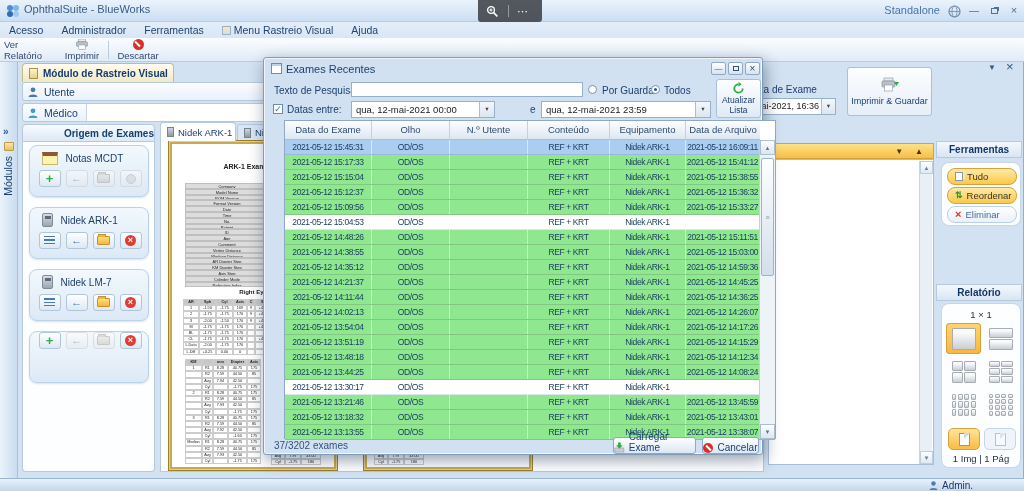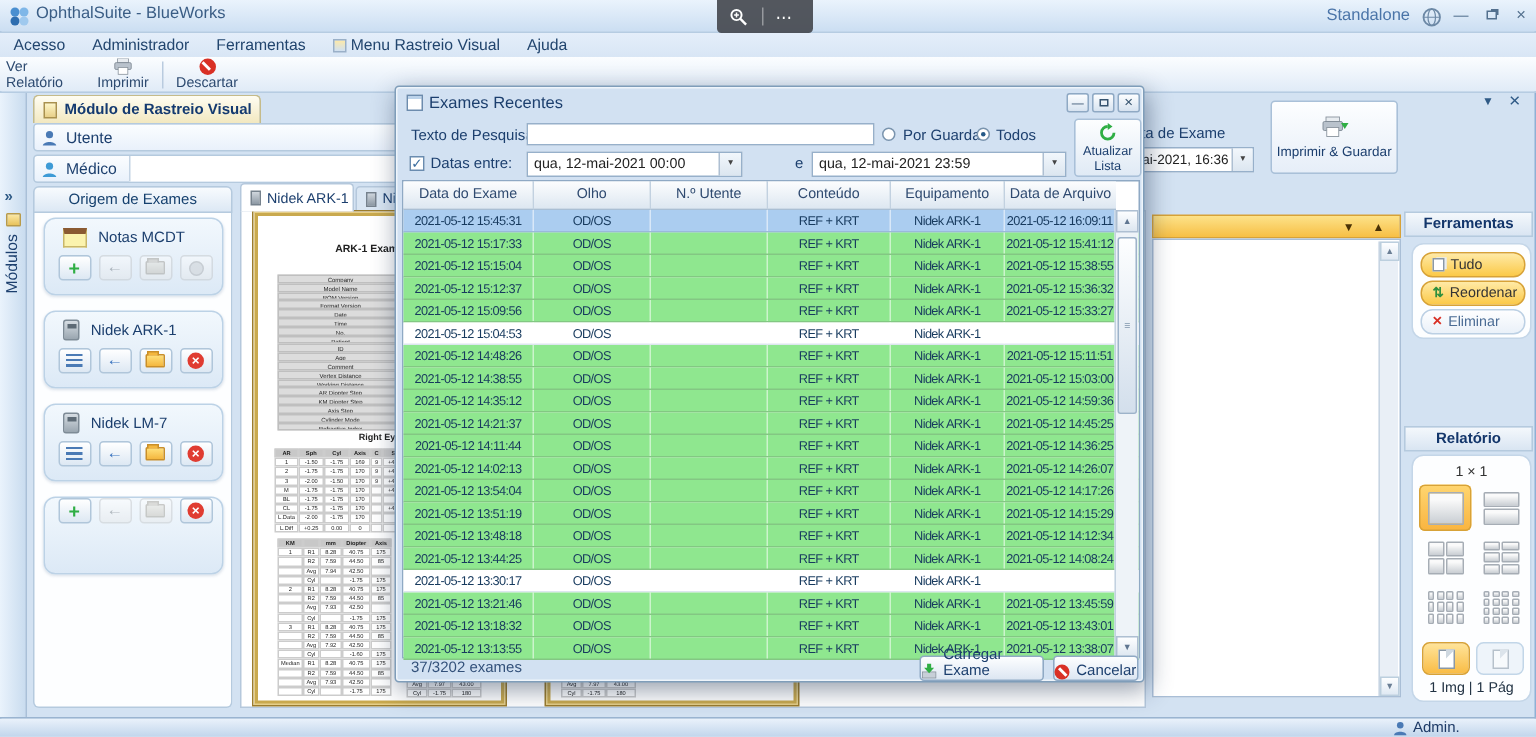--- a/index.html
+++ b/index.html
@@ -40,21 +40,21 @@
 .field-lbl{margin-left:5px;width:42px;font-size:10.5px;color:#1c3f6e}
 .field-input{flex:1;height:17px;background:#fff;border-left:1px solid #c4d4e4;font-size:10px;line-height:17px;padding-left:4px;color:#666}
 .placeholder{font-style:italic;color:#555}
 
 
 #module-tab{left:22px;top:63px;width:152px;height:19px;background:linear-gradient(#fffdf2,#f2e8c0);border:1px solid #c5bb8a;border-bottom:none;border-radius:4px 4px 0 0;display:flex;align-items:center;gap:5px;padding-left:6px}
 #module-tab .txt{font-size:10px;font-weight:bold;color:#143a70}
 #mtab-ico{width:9px;height:11px;background:linear-gradient(#fdf6c8,#e8d089);border:1px solid #a9914e}
 
 
-#origem-header{left:22px;top:124px;width:133px;height:18px;background:linear-gradient(#f8fbfe,#dce8f4);border:1px solid #b5cade;border-radius:4px 4px 0 0;text-align:center;font-size:10px;font-weight:normal;color:#15406e;line-height:17px}
+#origem-header{left:22px;top:124px;width:133px;height:18px;background:linear-gradient(#f8fbfe,#dce8f4);border:1px solid #b5cade;border-radius:4px 4px 0 0;text-align:right;font-size:10px;font-weight:bold;color:#15406e;line-height:17px}
 #origem-body{left:22px;top:142px;width:133px;height:330px;background:#fdfeff;border:1px solid #b5cade;border-top:none;border-radius:0 0 4px 4px}
 .src-card{position:relative;margin:0 auto;width:120px;height:52px;background:linear-gradient(#f2f8fd,#dce9f6);border:1px solid #bcd2e6;border-radius:8px;box-shadow:0 1px 2px rgba(80,110,150,.2)}
 .src-top{display:flex;align-items:center;height:24px;padding-left:12px;gap:8px}
 .src-name{font-size:10px;color:#1c3f6e}
 .src-btns{display:flex;gap:5px;padding-left:9px}
 .mini-btn{width:22px;height:17px;background:linear-gradient(#ffffff,#dde8f3);border:1px solid #b0c6da;border-radius:3px;display:flex;align-items:center;justify-content:center}
 .mini-btn.disabled{opacity:.45;filter:grayscale(.9)}
 .g-plus{color:#2fae44;font-size:13px;font-weight:bold;line-height:13px}
 .g-arr{color:#3f77c0;font-size:11px;font-weight:bold;line-height:11px}
 .g-folder{width:13px;height:9px;background:linear-gradient(#ffe07a,#f4b73f);border:1px solid #c98f2a;border-radius:1px;position:relative}
@@ -144,21 +144,21 @@
 #dlg-icon{position:absolute;left:7px;top:5px;width:11px;height:11px;background:#fff;border:1px solid #6d8cae;box-shadow:inset 0 2px 0 #bcd3ea}
 .dlg-winbtn{position:absolute;top:4px;width:15px;height:13px;background:linear-gradient(#fdfeff,#d7e3f0);border:1px solid #8fa9c4;border-radius:2px;font-size:8px;line-height:11px;text-align:center;color:#35536f}
 .dlg-lbl{position:absolute;font-size:10px;color:#1c3f6e}
 .dlg-input{position:absolute;background:#fff;border:1px solid #97b0ca}
 .radio{position:absolute;width:9px;height:9px;border-radius:50%;border:1px solid #7a94ae;background:#fff}
 .radio.on::after{content:"";position:absolute;left:2px;top:2px;width:3px;height:3px;border-radius:50%;background:#265a88}
 .combo{position:absolute;height:17px;background:#fff;border:1px solid #97b0ca;font-size:9.5px;line-height:15px;color:#222;padding-left:4px}
 .combo .dd{position:absolute;right:0;top:0;width:15px;height:15px;background:linear-gradient(#f2f7fc,#dce6f0);border-left:1px solid #aebfd2;text-align:center;font-size:5.5px;line-height:15px;color:#444}
 .cbx{position:absolute;width:10px;height:10px;background:#fff;border:1px solid #6a8cb0;font-size:9px;line-height:9px;text-align:center;color:#3c6e9f}
 #btn-refresh{position:absolute;left:452px;top:21px;width:45px;height:39px;background:linear-gradient(#fdfeff,#e0eaf5);border:1px solid #a9c0d8;border-radius:3px;display:flex;flex-direction:column;align-items:center;justify-content:center;font-size:8.5px;color:#1c3f6e;line-height:10px}
-#dlg-table{position:absolute;left:4px;top:62px;width:492px;height:319px;background:#fff;border:1px solid #8fa9c4}
+#dlg-table{position:absolute;left:20px;top:62px;width:492px;height:319px;background:#fff;border:1px solid #8fa9c4}
 #dlg-head{display:flex;height:19px}
 .hcell{background:linear-gradient(#fcfdfe,#dde7f1);border-right:1px solid #c2d1e0;border-bottom:1px solid #aabfd4;font-size:9.5px;color:#2f4a70;text-align:center;line-height:18px;overflow:hidden}
 .trow{display:flex;height:15px;border-bottom:1px solid rgba(110,140,110,.35)}
 .tcell{font-size:8.5px;letter-spacing:-0.4px;line-height:14px;text-align:center;color:#173a5e;border-right:1px solid rgba(255,255,255,.55);overflow:visible;white-space:nowrap}
 .s-green{background:#8fe78f}
 .s-white{background:#ffffff;border-bottom-color:#dde6ef}
 .s-selected{background:#abcdf0;border-bottom-color:#9ab8da}
 #dlg-scroll{position:absolute;right:0;top:19px;width:16px;height:299px;background:#eef3f8;border-left:1px solid #c2d1e0}
 .dscr-btn{position:absolute;left:0;width:15px;height:15px;text-align:center;font-size:6px;color:#5f7astname}
 .dscr-btn{color:#5f7691;background:linear-gradient(#fdfeff,#dce6f0);border:1px solid #aebfd2;line-height:14px}

